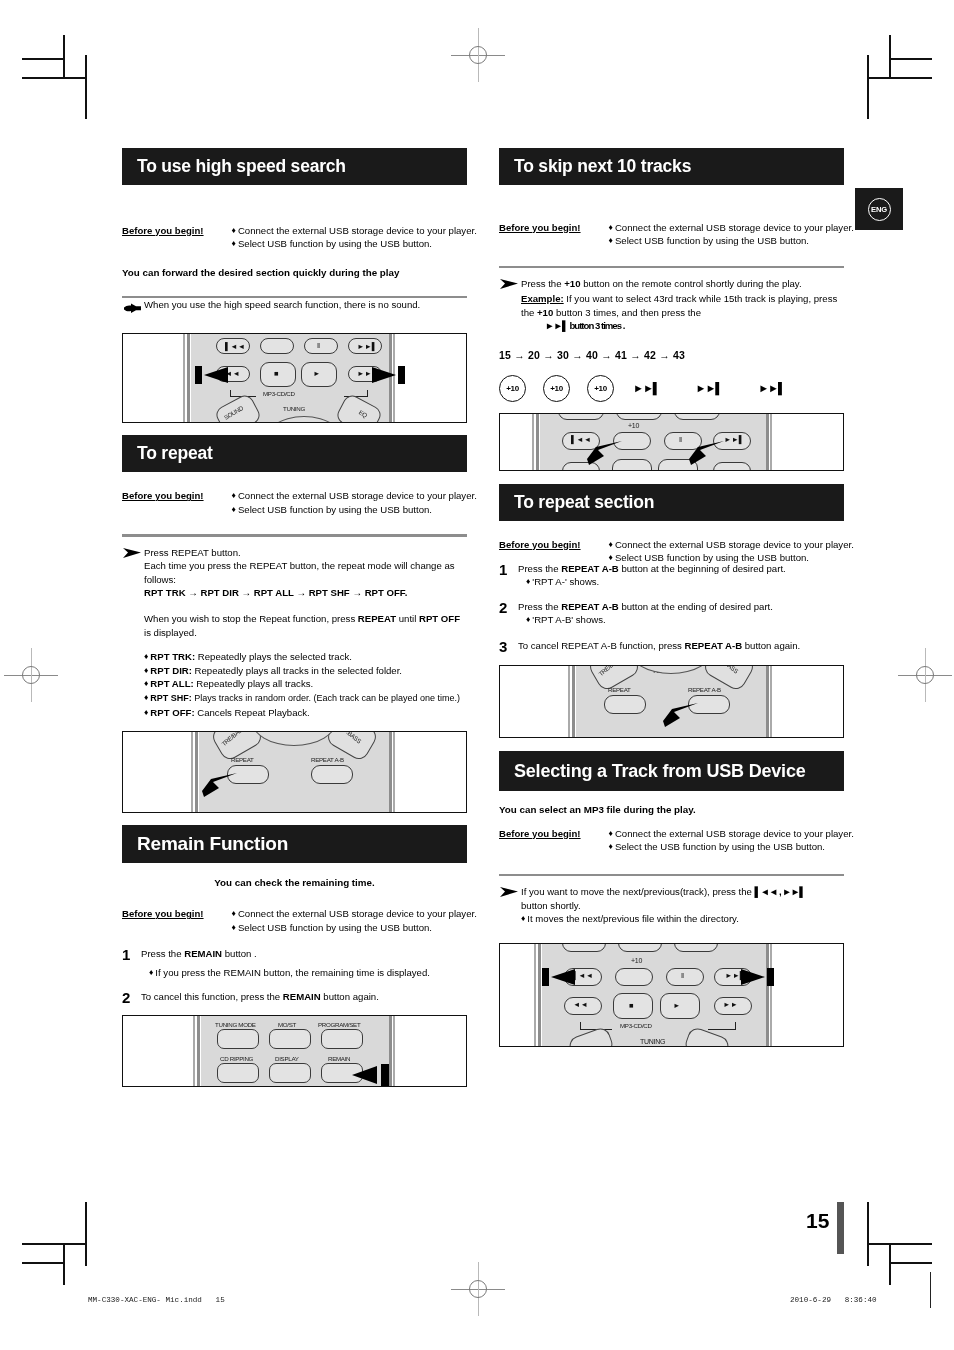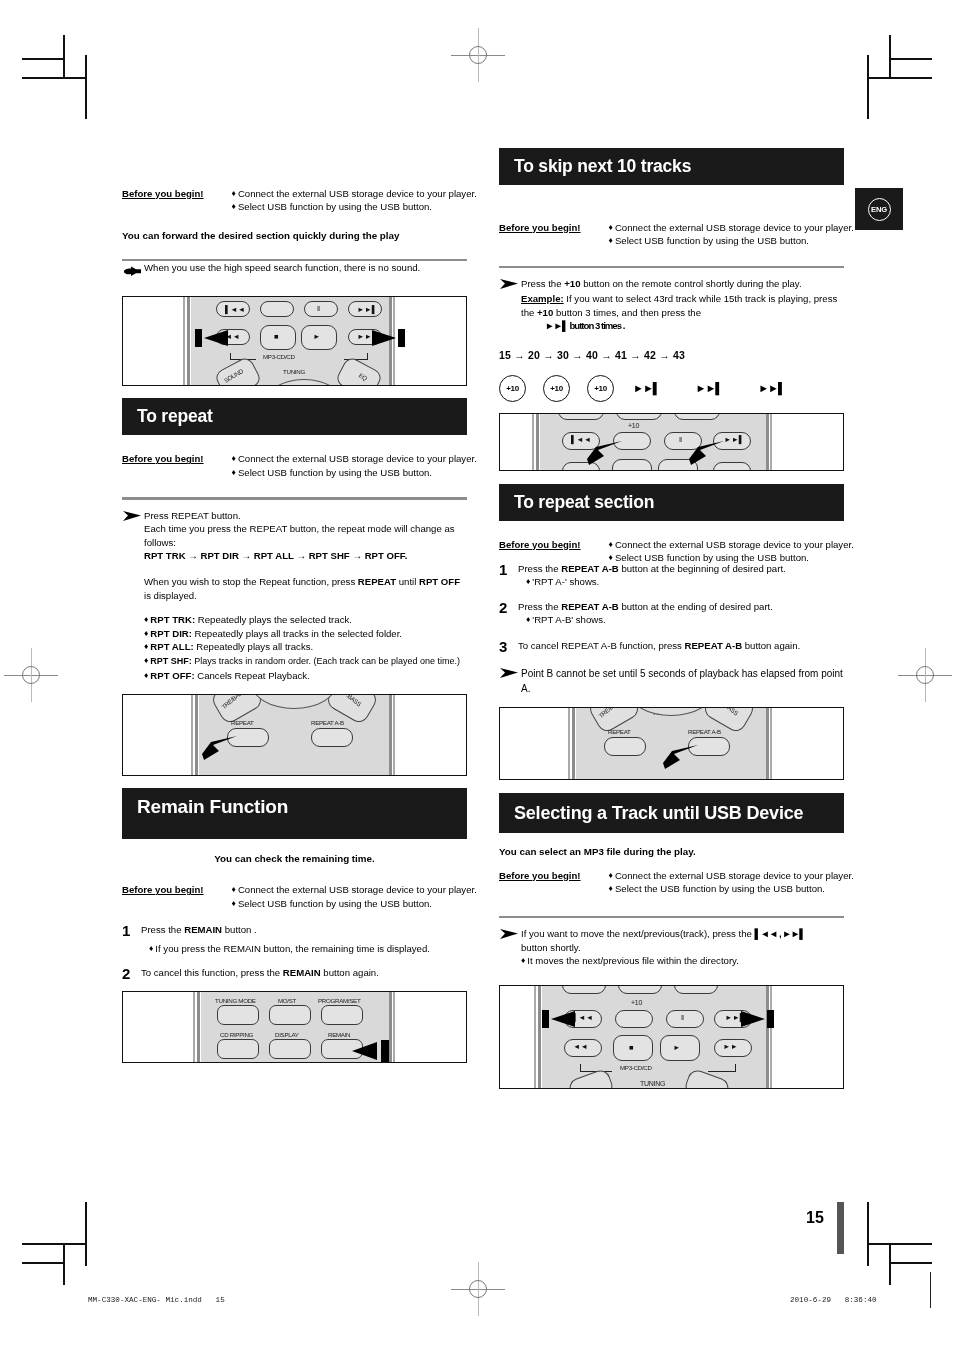--- a/index.html
+++ b/index.html
@@ -29,21 +29,21 @@
   
   .bar {
     background:#1a1a1a; color:#fff;
     height:37px; line-height:37px;
     padding-left:15px;
     font-size:17.5px; font-weight:bold;
     letter-spacing:-0.2px;
     white-space:nowrap;
   }
   .bar.wide { width:345px; }
-  .bar.tall { height:51px; line-height:38px; }
+  .bar.tall { height:38px; line-height:38px; }
   .tx b, .bold { font-weight:bold; }
 
   .before-row { display:flex; align-items:flex-start; font-size:9.6px; line-height:13.4px;gap:24px; }
   .before-lbl { font-weight:bold; text-decoration:underline; white-space:nowrap; flex:none; }
   .before-items { margin-left:4px; }
   .before-items div { white-space:nowrap; }
   .before-items div + div { }
   .dia { font-size:8.5px; vertical-align:1px; margin-right:2px; }
 
   .hdrline { font-size:9.8px; font-weight:bold; }
@@ -98,21 +98,21 @@
   .circ10 {
     width:27px; height:27px; border:1.4px solid #111; border-radius:50%;
     display:flex; align-items:center; justify-content:center;
     font-size:8px; font-weight:bold; letter-spacing:-0.3px;
   }
   .nextg { font-size:11px; letter-spacing:-1px; }
 
   .seq { font-size:10.5px; font-weight:bold; letter-spacing:0.2px; }
 
   
-  .pageno { position:absolute; font-size:16px; font-weight:bold; }
+  .pageno { position:absolute; font-size:21px; font-weight:bold; }
   .pagebar{ position:absolute; width:7px; background:#555; }
   .footer { position:absolute; font-family:"Liberation Mono", monospace; font-size:7.6px; color:#222; white-space:pre; }
 
   .engbadge {
     position:absolute; background:#1a1a1a;
     display:flex; align-items:center; justify-content:center;
   }
   .engcirc {
     width:23px; height:23px; border:1.4px solid #fff; border-radius:50%;
     color:#fff; font-size:7.6px; font-weight:bold;
@@ -169,20 +169,21 @@
       <div class="vt"></div>
       <div class="circ"></div>
   </div>
 
   <div class="engbadge" style="left:855px; top:188px; width:48px; height:42px;">
     <div class="engcirc">ENG</div>
   </div>
 
   <div class="col col-left">
 
+    <div class="bar wide">To use high speed search</div>
 
     <div style="height:39px;"></div>
 
     <div class="before-row">
       <span class="before-lbl">Before you begin!</span>
       <span class="before-items">
         <div><span class="dia">♦</span><span>Connect the external USB storage device to your player.</span></div>
         <div><span class="dia">♦</span><span>Select USB function by using the USB button.</span></div>
       </span>
     </div>
@@ -477,28 +478,20 @@
       </span>
     </div>
 
     <div class="step" style="margin-top:12px;">
       <span class="step-n">3</span>
       <span class="step-b">
         <div><span>To cancel REPEAT A-B function, press </span><span class="bold">REPEAT A-B</span><span> button again.</span></div>
       </span>
     </div>
 
-    <div class="arrow-blk" style="margin-top:12px;">
-      <span class="arrow-ico">
-        <svg width="20" height="12" viewBox="0 0 20 12">
-            <path d="M1,1 L19,5.6 L1,11 L6,5.6 Z" fill="#000"></path>
-          </svg>
-      </span>
-      <span class="arrow-body" style="font-size:10px; line-height:15px;">Point B cannot be set until 5 seconds of playback has elapsed from point A.</span>
-    </div>
 
     <div class="remote" style="margin-top:11px; height:73px;">
       <div class="rm-body" style="left:76px; width:190px;"></div>
       <div class="rm-edge" style="left:72px;"></div>
       <div class="rm-edge2" style="left:68px;"></div>
       <div class="rm-edge" style="left:266px;"></div>
       <div class="rm-edge2" style="left:270px;"></div>
 
       <div style="position:absolute; left:92px; top:-16px; width:44px; height:34px; border:1.3px solid #444; border-radius:10px; background:#e0e0e0; transform:rotate(-30deg);"></div>
       <div class="lbl" style="left:96px; top:-4px; transform:rotate(-40deg);">TRE/BASS</div>
@@ -512,21 +505,21 @@
       <div class="lbl" style="left:188px; top:20px;">REPEAT A-B</div>
       <div class="btn" style="left:188px; top:29px; width:42px; height:19px;"></div>
 
       <div class="press" style="left:162px; top:34px;">
         <svg width="38" height="30" viewBox="0 0 38 30">
           <path d="M36,3 L12,12 L18,18 L3,27 L1,21 L10,9 Z" fill="#000"></path>
         </svg>
       </div>
     </div>
 
-    <div class="bar wide" style="margin-top:13px; height:40px; line-height:40px; font-size:18px;">Selecting a Track until USB Device</div>
+    <div class="bar wide" style="margin-top:13px; height:40px; line-height:40px; font-size:18px;">Selecting a Track from USB Device</div>
 
     <div class="hdrline" style="margin-top:13px;">You can select an MP3 file during the play.</div>
 
     <div class="before-row" style="margin-top:12px;">
       <span class="before-lbl">Before you begin!</span>
       <span class="before-items">
         <div><span class="dia">♦</span><span>Connect the external USB storage device to your player.</span></div>
         <div><span class="dia">♦</span><span>Select the USB function by using the USB button.</span></div>
       </span>
     </div>

